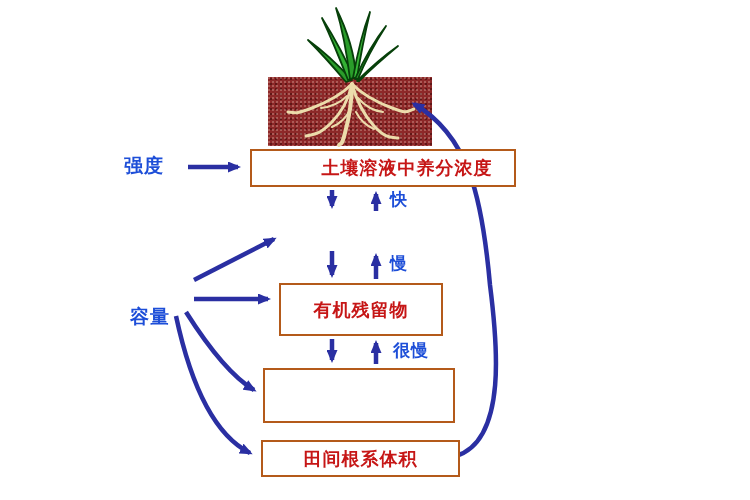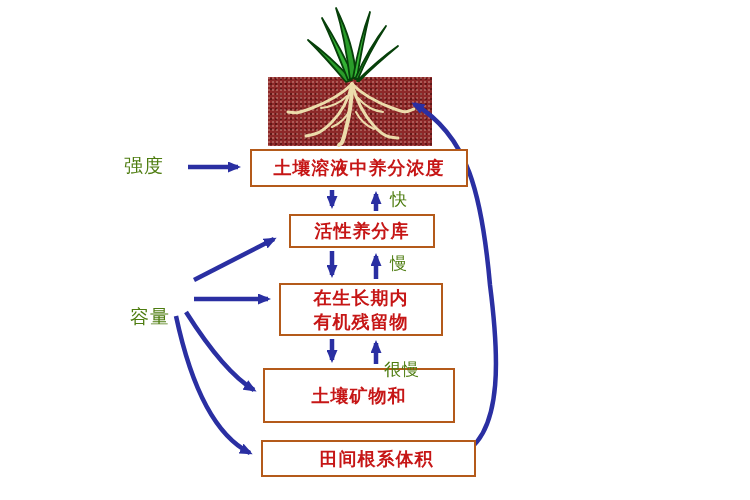--- a/index.html
+++ b/index.html
@@ -15,34 +15,34 @@
       radial-gradient(circle at 3px 2px, rgba(58,8,8,0.55) 0.9px, transparent 1.1px);
     background-size:4px 4px,5px 5px;
   }
   svg.overlay{position:absolute;left:0;top:0;pointer-events:none;}
   .box{
     position:absolute;background:#ffffff;border:2px solid #b45a1a;
     color:#c61616;font-weight:bold;font-size:18px;line-height:1.3;letter-spacing:1px;
     display:flex;flex-direction:column;align-items:center;justify-content:center;
     text-align:center;box-sizing:content-box;
   }
-  .box1{left:250px;top:149px;width:214px;height:34px;}
+  .box1{left:250px;top:149px;width:214px;height:34px;padding-left:48px;}
   .box2{left:289px;top:214px;width:142px;height:30px;}
   .box3{left:279px;top:283px;width:160px;height:49px;}
   .box4{left:263px;top:368px;width:188px;height:51px;}
-  .box5{left:261px;top:440px;width:195px;height:33px;padding-left:16px;}
+  .box5{left:261px;top:440px;width:195px;height:33px;}
   .glabel{
-    position:absolute;color:#4d7c0f;font-weight:normal;font-size:19px;letter-spacing:1px;
+    position:absolute;color:#1d4ed8;font-weight:bold;font-size:19px;letter-spacing:1px;
   }
   .rate{font-size:17px;}
   .lbl-intensity{left:124px;top:153px;}
   .lbl-capacity{left:130px;top:304px;}
   .lbl-fast{left:390px;top:188px;}
   .lbl-slow{left:390px;top:252px;}
-  .lbl-very-slow{left:384px;top:339px;margin-top:19px;}
+  .lbl-very-slow{left:393px;top:339px;}
 </style>
 </head>
 <body>
 
 <div class="stage">
 
   <div class="soil"></div>
 
   <svg class="overlay" width="750" height="500" viewBox="0 0 750 500">
     <defs>
@@ -90,31 +90,26 @@
       <path d="M176,316 Q200,428 250,453" marker-end="url(#ah)"></path>
 
       <path d="M456,456 C508,440 497,340 490,285 C482,195 468,135 414,104" marker-end="url(#ah)"></path>
     </g>
   </svg>
 
   <div class="box box1">
     <span>土壤溶液中养分浓度</span>
   </div>
 
-  <div class="box box2">
-    <span>活性养分库</span>
-  </div>
 
   <div class="box box3">
-    <span>在生长期内</span>
     <span>有机残留物</span>
   </div>
 
   <div class="box box4">
-    <span>土壤矿物和</span>
   </div>
 
   <div class="box box5">
     <span>田间根系体积</span>
   </div>
 
   <div class="glabel lbl-intensity">强度</div>
   <div class="glabel lbl-capacity">容量</div>
 
   <div class="glabel rate lbl-fast">快</div>

